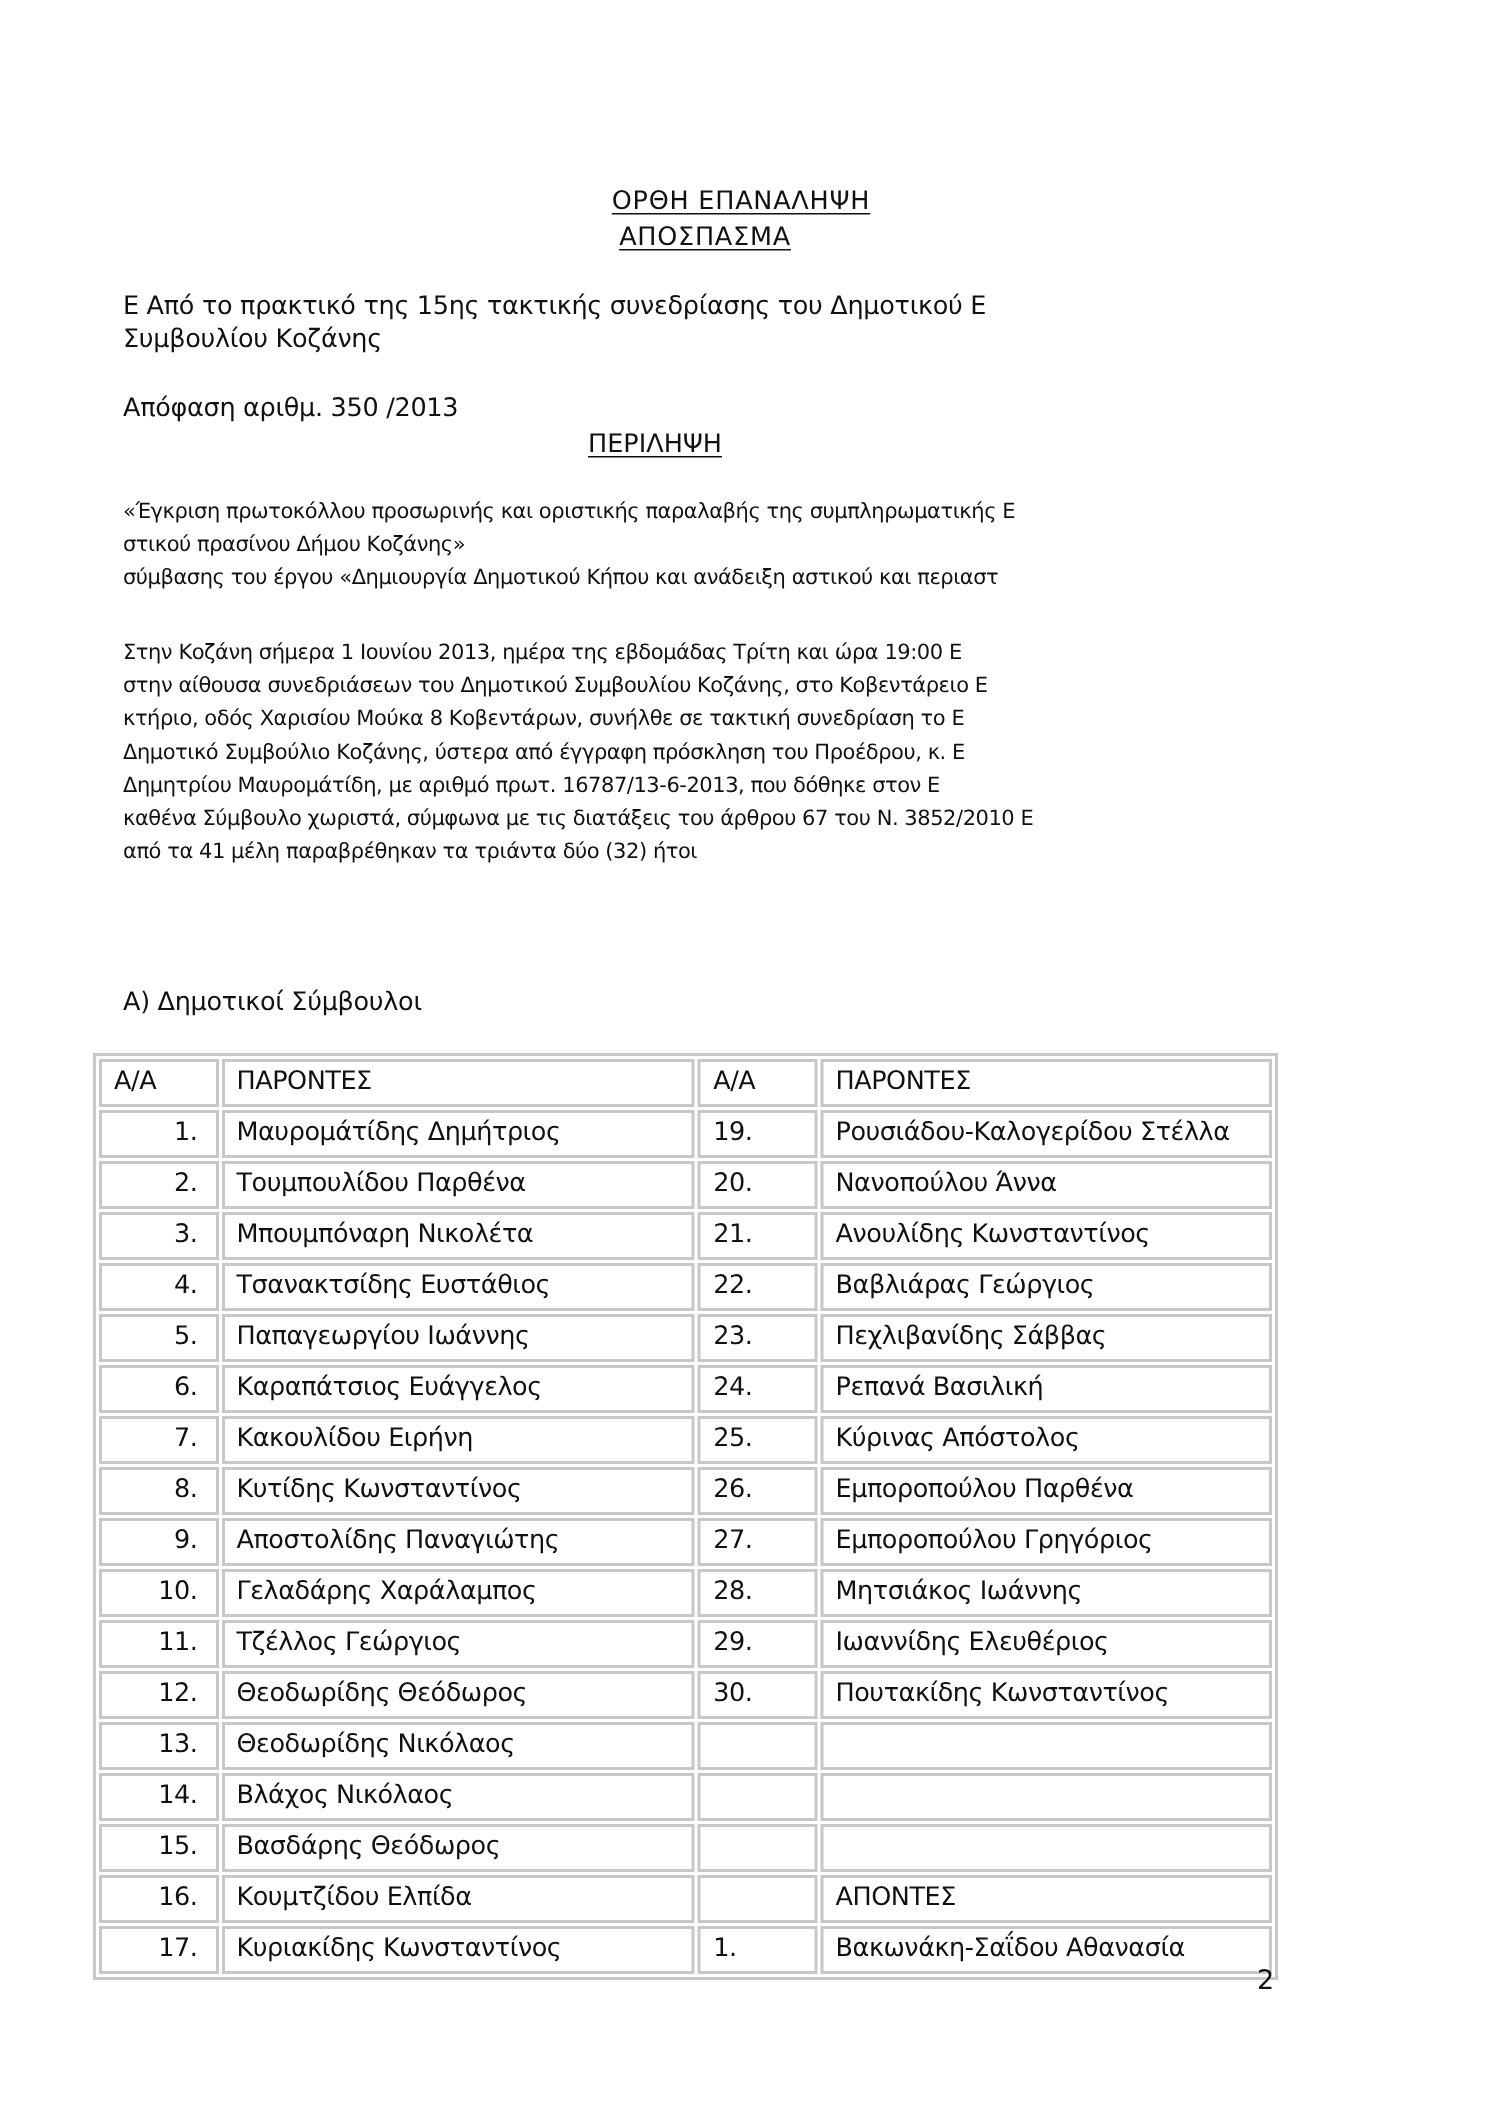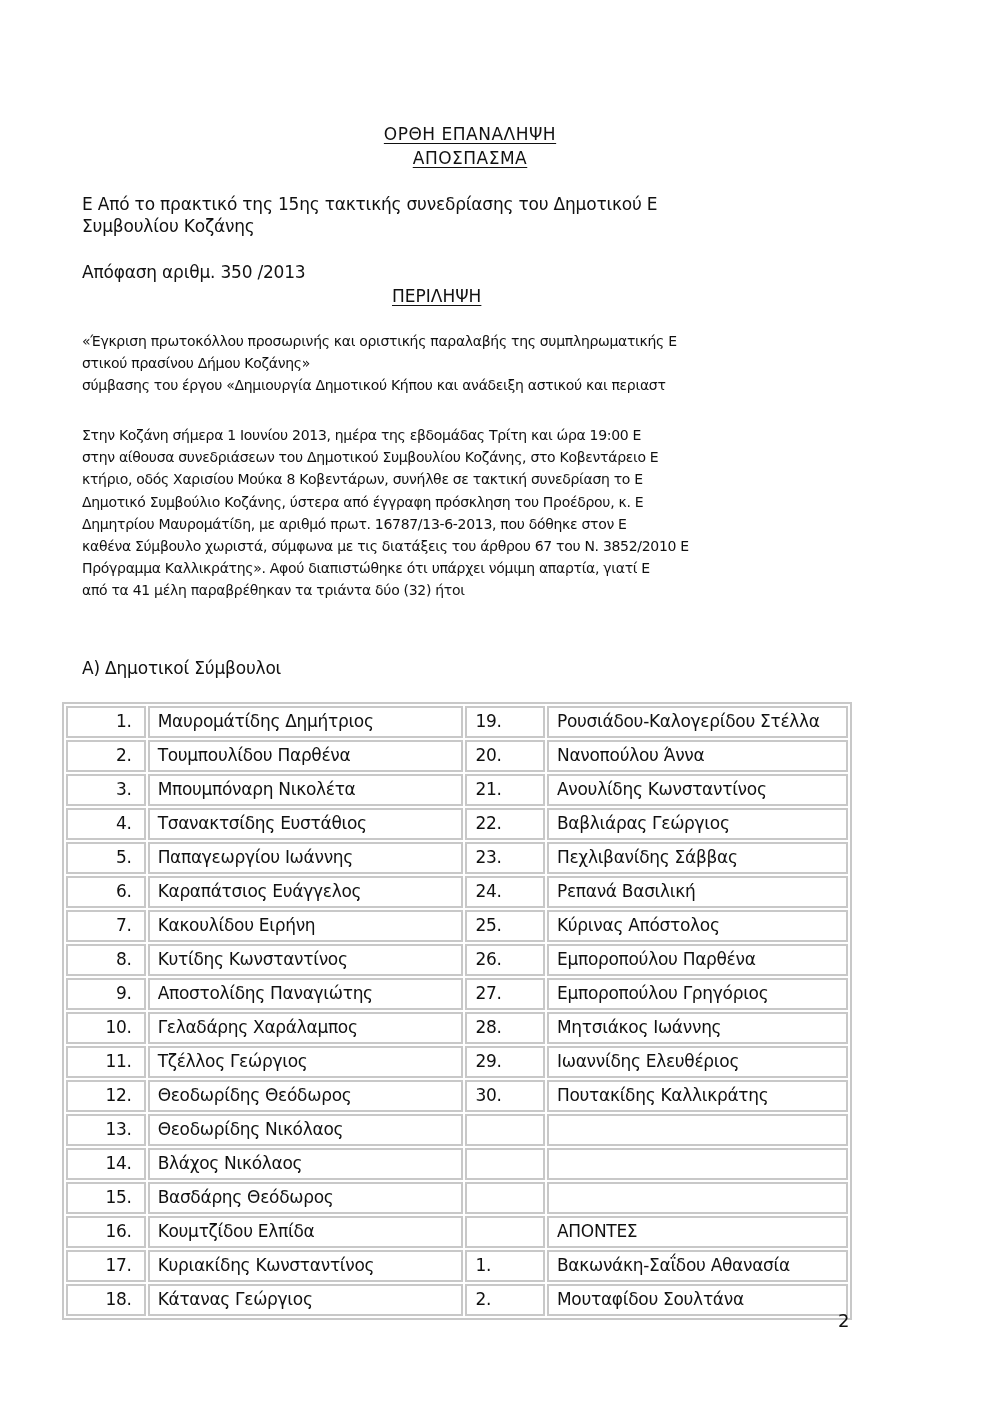--- a/index.html
+++ b/index.html
@@ -24,21 +24,21 @@
   td.name { width:300px; }
   td.code { width:62px; }
   td.name2 { width:285px; }
   .pageno { position:absolute; left:838px; top:1310px; font-size:18px; }
 </style>
 </head>
 <body>
 
 <div class="page">
 
-  <div class="title" style="top:124px;">
+  <div class="title" style="top:124px;margin-left:24px;">
     <span>ΟΡΘΗ ΕΠΑΝΑΛΗΨΗ</span>
   </div>
   <div class="title" style="top:148px;">
     <span>ΑΠΟΣΠΑΣΜΑ</span>
   </div>
 
   <div class="line" style="top:194px;">Ε  Από το πρακτικό της 15ης τακτικής συνεδρίασης του Δημοτικού Ε</div>
   <div class="line" style="top:216px;">Συμβουλίου Κοζάνης</div>
 
   <div class="line" style="top:262px;">Απόφαση αριθμ. 350 /2013</div>
@@ -50,28 +50,33 @@
     <div>σύμβασης του έργου «Δημιουργία Δημοτικού Κήπου και ανάδειξη αστικού και περιαστ</div>
   </div>
 
   <div class="para" style="top:424px;">
     <div>Στην Κοζάνη σήμερα 1 Ιουνίου 2013, ημέρα της εβδομάδας Τρίτη και ώρα 19:00 Ε</div>
     <div>στην αίθουσα συνεδριάσεων του Δημοτικού Συμβουλίου Κοζάνης, στο Κοβεντάρειο Ε</div>
     <div>κτήριο, οδός Χαρισίου Μούκα 8 Κοβεντάρων, συνήλθε σε τακτική συνεδρίαση το Ε</div>
     <div>Δημοτικό Συμβούλιο Κοζάνης, ύστερα από έγγραφη πρόσκληση του Προέδρου, κ. Ε</div>
     <div>Δημητρίου Μαυρομάτίδη, με αριθμό πρωτ. 16787/13-6-2013, που δόθηκε στον Ε</div>
     <div>καθένα Σύμβουλο χωριστά, σύμφωνα με τις διατάξεις του άρθρου 67 του Ν. 3852/2010 Ε</div>
-    <div>Πρόγραμμα Καλλικράτης». Αφού διαπιστώθηκε ότι υπάρχει νόμιμη απαρτία, γιατί Ε</div>
     <div>από τα 41 μέλη παραβρέθηκαν τα τριάντα δύο (32) ήτοι</div>
   </div>
 
   <div class="line" style="top:658px;">Α) Δημοτικοί Σύμβουλοι</div>
 
   <table class="members">
     <tbody id="members-body">
+      <tr>
+        <td class="num" style="text-align:left">Α/Α</td>
+        <td class="name">ΠΑΡΟΝΤΕΣ</td>
+        <td class="code">Α/Α</td>
+        <td class="name2">ΠΑΡΟΝΤΕΣ</td>
+      </tr>
     <tr>
           <td class="num">1.</td>
           <td class="name">Μαυρομάτίδης Δημήτριος</td>
           <td class="code">19.</td>
           <td class="name2">Ρουσιάδου-Καλογερίδου Στέλλα</td>
         </tr>
         <tr>
           <td class="num">2.</td>
           <td class="name">Τουμπουλίδου Παρθένα</td>
           <td class="code">20.</td>
@@ -128,21 +133,21 @@
         <tr>
           <td class="num">11.</td>
           <td class="name">Τζέλλος Γεώργιος</td>
           <td class="code">29.</td>
           <td class="name2">Ιωαννίδης Ελευθέριος</td>
         </tr>
         <tr>
           <td class="num">12.</td>
           <td class="name">Θεοδωρίδης Θεόδωρος</td>
           <td class="code">30.</td>
-          <td class="name2">Πουτακίδης Καλλικράτης</td>
+          <td class="name2">Πουτακίδης Κωνσταντίνος</td>
         </tr>
         <tr>
           <td class="num">13.</td>
           <td class="name">Θεοδωρίδης Νικόλαος</td>
           <td class="code"></td>
           <td class="name2"></td>
         </tr>
         <tr>
           <td class="num">14.</td>
           <td class="name">Βλάχος Νικόλαος</td>
@@ -160,23 +165,17 @@
           <td class="name">Κουμτζίδου Ελπίδα</td>
           <td class="code"></td>
           <td class="name2">ΑΠΟΝΤΕΣ</td>
         </tr>
         <tr>
           <td class="num">17.</td>
           <td class="name">Κυριακίδης Κωνσταντίνος</td>
           <td class="code">1.</td>
           <td class="name2">Βακωνάκη-Σαΐδου Αθανασία</td>
         </tr>
-        <tr>
-          <td class="num">18.</td>
-          <td class="name">Κάτανας Γεώργιος</td>
-          <td class="code">2.</td>
-          <td class="name2">Μουταφίδου Σουλτάνα</td>
-        </tr>
       </tbody>
   </table>
 
   <div class="pageno">2</div>
 </div>
 
 </body></html>

